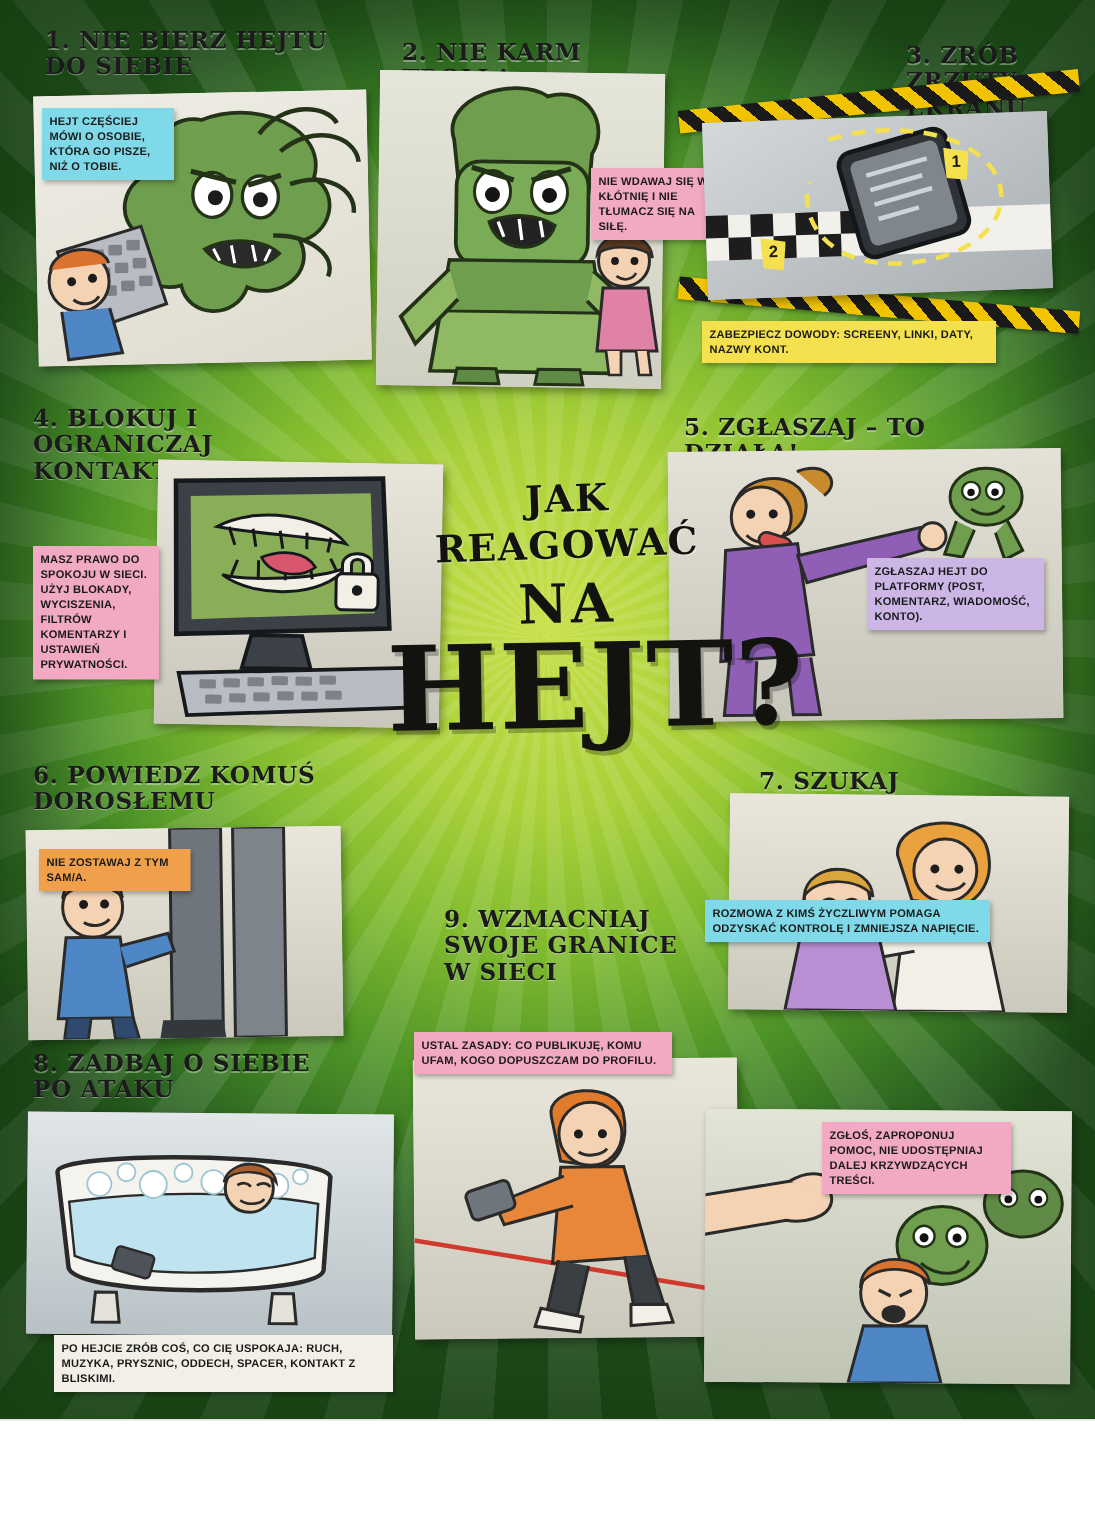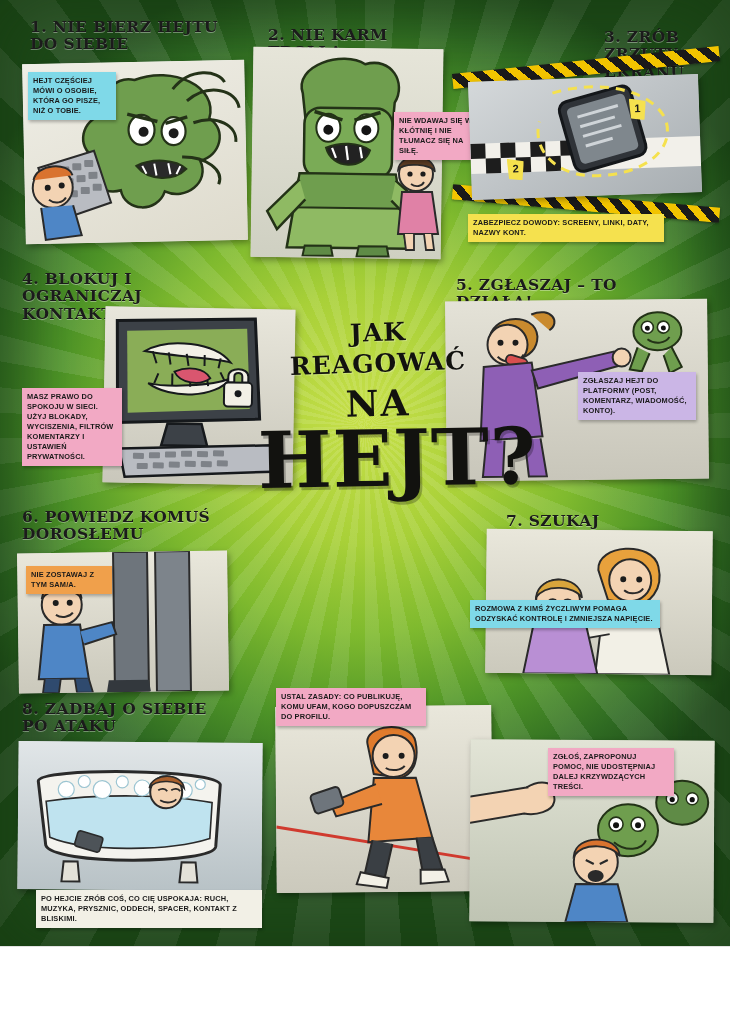--- a/index.html
+++ b/index.html
@@ -309,21 +309,21 @@
       </g>
 
       <g transform="translate(118,54)">
         <path d="M6 14 C6 4 26 4 26 14 L26 20 L20 20 L20 14 C20 9 12 9 12 14 L12 20 L6 20 Z" fill="#f2f0e6" stroke="#16191c" stroke-width="2"></path>
         <rect x="2" y="20" width="28" height="24" rx="4" fill="#f2f0e6" stroke="#16191c" stroke-width="2"></rect>
         <circle cx="16" cy="31" r="3.5" fill="#16191c"></circle>
       </g>
     </svg>
   </div>
 
-  <div class="note pink" style="left:22px; top:364px; width:100px;margin-top:24px;">MASZ PRAWO DO SPOKOJU W SIECI. UŻYJ BLOKADY, WYCISZENIA, FILTRÓW KOMENTARZY I USTAWIEŃ PRYWATNOŚCI.</div>
+  <div class="note pink" style="left:22px; top:364px; width:84px;">MASZ PRAWO DO SPOKOJU W SIECI. UŻYJ BLOKADY, WYCISZENIA, FILTRÓW KOMENTARZY I USTAWIEŃ PRYWATNOŚCI.</div>
 
   <div class="hd" style="left:456px; top:276px; width:240px;">5. ZGŁASZAJ – TO DZIAŁA!</div>
 
   <div class="panel" style="left:446px; top:300px; width:262px; height:180px; background:#d9d7cc; transform:rotate(-0.6deg);">
     <div class="panel-art" style="background:linear-gradient(180deg,#e4e2d7,#c8c6ba);"></div>
     <svg width="262" height="180" viewBox="0 0 262 180" style="position:absolute;left:0;top:0;">
 
       <g>
         <path d="M44 40 C44 14 90 10 92 36 C92 48 84 56 72 58 L50 56 Z" fill="#c98a2e" stroke="#2a2a2a" stroke-width="2"></path>
         <path d="M86 14 C106 6 116 22 104 30" fill="#c98a2e" stroke="#2a2a2a" stroke-width="2"></path>
@@ -375,21 +375,21 @@
         <circle cx="38" cy="50" r="3" fill="#1c1c1c"></circle>
         <circle cx="52" cy="50" r="3" fill="#1c1c1c"></circle>
         <path d="M38 62 C44 66 52 64 55 60" stroke="#2a2a2a" stroke-width="2" fill="none"></path>
         <path d="M26 72 L62 72 L70 126 L20 126 Z" fill="#4e86c6" stroke="#2a2a2a" stroke-width="2"></path>
         <path d="M62 78 L94 70 L98 82 L66 92" fill="#4e86c6" stroke="#2a2a2a" stroke-width="2"></path>
         <path d="M26 126 L24 140 L40 140 L42 126 M56 126 L58 140 L74 140 L70 126" fill="#2f4a6e" stroke="#2a2a2a" stroke-width="1.8"></path>
       </g>
     </svg>
   </div>
 
-  <div class="note orange" style="left:26px; top:566px; width:86px;">NIE ZOSTAWAJ Z TYM SAM/A.</div>
+  <div class="note orange" style="left:26px; top:566px; width:101px;">NIE ZOSTAWAJ Z TYM SAM/A.</div>
 
   <div class="hd" style="left:506px; top:512px; width:200px;">7. SZUKAJ WSPARCIA, NIE WSTYDU</div>
 
   <div class="panel" style="left:486px; top:530px; width:226px; height:144px; background:#dcdad0; transform:rotate(0.6deg);">
     <div class="panel-art" style="background:linear-gradient(180deg,#e9e7db,#cbc9bc);"></div>
     <svg width="226" height="144" viewBox="0 0 226 144" style="position:absolute;left:0;top:0;">
 
       <g transform="translate(110,16)">
         <path d="M2 24 C0 -2 56 -6 62 20 C68 44 52 58 40 58 L12 54 Z" fill="#e8a13c" stroke="#2a2a2a" stroke-width="2"></path>
         <circle cx="34" cy="34" r="21" fill="#f3d3b3" stroke="#2a2a2a" stroke-width="2"></circle>
@@ -405,20 +405,21 @@
         <path d="M30 34 C33 31 37 31 39 34" stroke="#2a2a2a" stroke-width="2" fill="none"></path>
         <path d="M45 34 C48 31 52 31 54 34" stroke="#2a2a2a" stroke-width="2" fill="none"></path>
         <path d="M34 48 C40 44 50 44 54 49" stroke="#2a2a2a" stroke-width="2" fill="none"></path>
         <path d="M16 56 L68 56 L80 106 L6 106 Z" fill="#b98fd4" stroke="#2a2a2a" stroke-width="2"></path>
       </g>
     </svg>
   </div>
 
   <div class="note cyan" style="left:470px; top:600px; width:190px;">ROZMOWA Z KIMŚ ŻYCZLIWYM POMAGA ODZYSKAĆ KONTROLĘ I ZMNIEJSZA NAPIĘCIE.</div>
 
+  <div class="hd" style="left:296px; top:604px; width:178px;">9. WZMACNIAJ SWOJE GRANICE W SIECI</div>
 
   <div class="panel" style="left:276px; top:706px; width:216px; height:186px; background:#dcdad0; transform:rotate(-0.5deg);">
     <div class="panel-art" style="background:linear-gradient(180deg,#e9e7db,#cbc9bc);"></div>
     <svg width="216" height="186" viewBox="0 0 216 186" style="position:absolute;left:0;top:0;">
 
       <path d="M0 120 L210 156" stroke="#d03a2e" stroke-width="3"></path>
 
       <g transform="translate(52,22)">
         <path d="M40 16 C36 -4 84 -8 88 14 C92 34 84 48 72 50 L46 46 Z" fill="#e07b2c" stroke="#2a2a2a" stroke-width="2"></path>
         <circle cx="66" cy="28" r="21" fill="#f3d3b3" stroke="#2a2a2a" stroke-width="2"></circle>
@@ -428,21 +429,21 @@
         <path d="M46 50 L88 50 L104 110 L40 114 Z" fill="#e8873a" stroke="#2a2a2a" stroke-width="2"></path>
         <path d="M48 56 L2 74 L8 88 L54 76" fill="#e8873a" stroke="#2a2a2a" stroke-width="2"></path>
         <rect x="-16" y="62" width="30" height="20" rx="4" fill="#6e757c" stroke="#2a2a2a" stroke-width="2" transform="rotate(-18 -2 72)"></rect>
         <path d="M44 112 L36 146 L56 150 L64 116 M88 110 L94 144 L114 142 L104 110" fill="#3a3f44" stroke="#2a2a2a" stroke-width="2"></path>
         <path d="M32 144 L28 156 L58 160 L60 150 Z" fill="#f2f0e6" stroke="#2a2a2a" stroke-width="2"></path>
         <path d="M92 142 L92 156 L120 154 L116 142 Z" fill="#f2f0e6" stroke="#2a2a2a" stroke-width="2"></path>
       </g>
     </svg>
   </div>
 
-  <div class="note pink" style="left:276px; top:688px; width:150px;">USTAL ZASADY: CO PUBLIKUJĘ, KOMU UFAM, KOGO DOPUSZCZAM DO PROFILU.</div>
+  <div class="note pink" style="left:276px; top:688px; width:172px;">USTAL ZASADY: CO PUBLIKUJĘ, KOMU UFAM, KOGO DOPUSZCZAM DO PROFILU.</div>
 
   <div class="hd" style="left:22px; top:700px; width:196px;">8. ZADBAJ O SIEBIE PO ATAKU</div>
 
   <div class="panel" style="left:18px; top:742px; width:244px; height:148px; background:#d7dde0; transform:rotate(0.5deg);">
     <div class="panel-art" style="background:linear-gradient(180deg,#e1e6e8,#b8c2c6);"></div>
     <svg width="244" height="148" viewBox="0 0 244 148" style="position:absolute;left:0;top:0;">
 
       <path d="M20 40 C20 26 200 26 202 42 L198 104 C196 122 34 124 28 104 Z" fill="#f4f3ee" stroke="#2a2a2a" stroke-width="3"></path>
       <path d="M28 60 C80 52 150 52 194 60 L192 96 C150 110 66 110 32 96 Z" fill="#bfe3ef" stroke="#2a2a2a" stroke-width="1.6"></path>
       <g fill="#ffffff" stroke="#9cc5d2" stroke-width="1.2">

